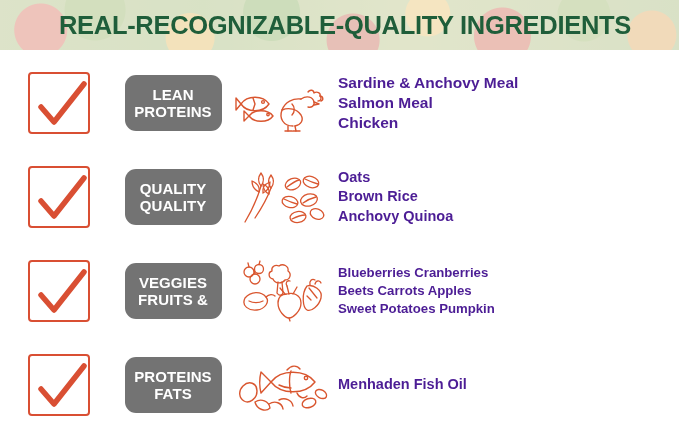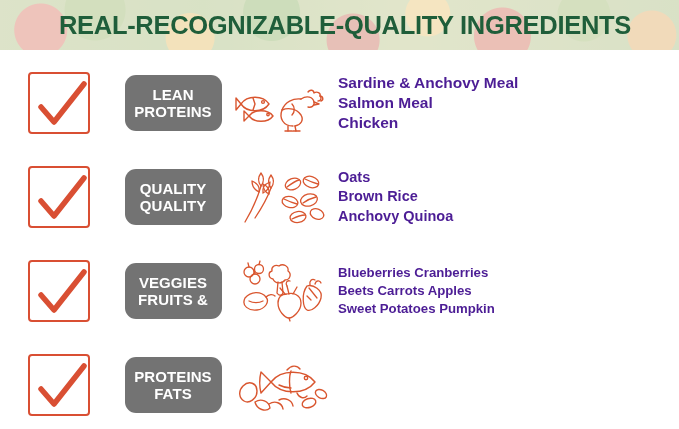--- a/index.html
+++ b/index.html
@@ -333,17 +333,18 @@
             <path d="M8 30 C14 24, 22 27, 22 35 C22 43, 14 48, 9 45 C4 42, 3 35, 8 30 Z"></path>
             <path d="M20 46 C26 42, 34 45, 35 52 C31 56, 22 54, 20 46 Z"></path>
             <path d="M34 48 C40 44, 47 47, 48 53"></path>
             <path d="M44 44 C50 41, 57 44, 58 50"></path>
             <ellipse cx="74" cy="47" rx="7" ry="4.5" transform="rotate(-18 74 47)"></ellipse>
             <ellipse cx="86" cy="38" rx="6" ry="4" transform="rotate(28 86 38)"></ellipse>
           </g>
         </svg>
       </div>
       <div class="text-cell size-md">
+        <div class="line">Menhaden Fish Oil</div>
       </div>
     </div>
 
   </div>
 </div>
 
 </body></html>

